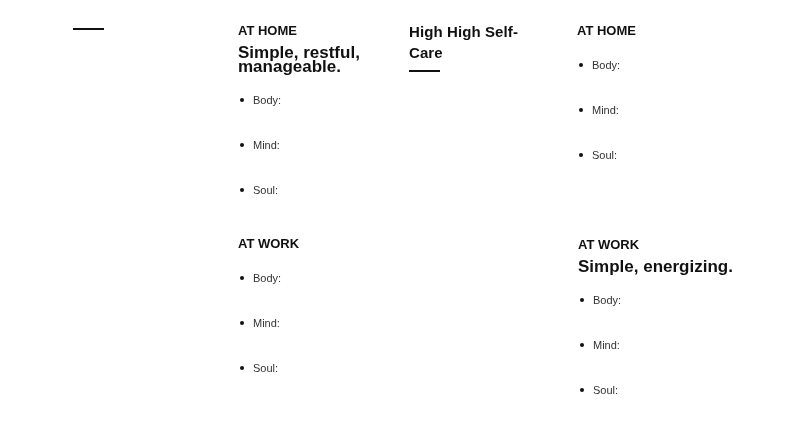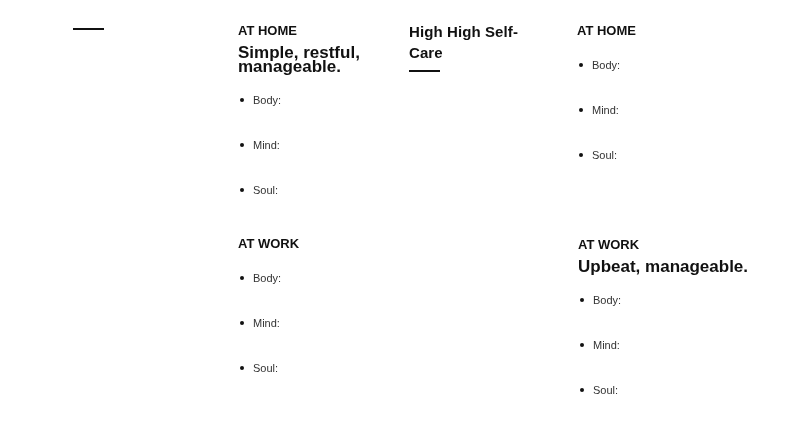--- a/index.html
+++ b/index.html
@@ -53,19 +53,19 @@
   <h3 class="sec-h">AT HOME</h3>
   <ul class="items">
     <li>Body:</li>
     <li>Mind:</li>
     <li>Soul:</li>
   </ul>
 </div>
 
 <div class="section" style="left:578px; top:237px;">
   <h3 class="sec-h">AT WORK</h3>
-  <div class="sec-sub">Upbeat, manageable.</div>
+  <div class="sec-sub">Simple, energizing.</div>
   <ul class="items">
     <li>Body:</li>
     <li>Mind:</li>
     <li>Soul:</li>
   </ul>
 </div>
 
 </body></html>

